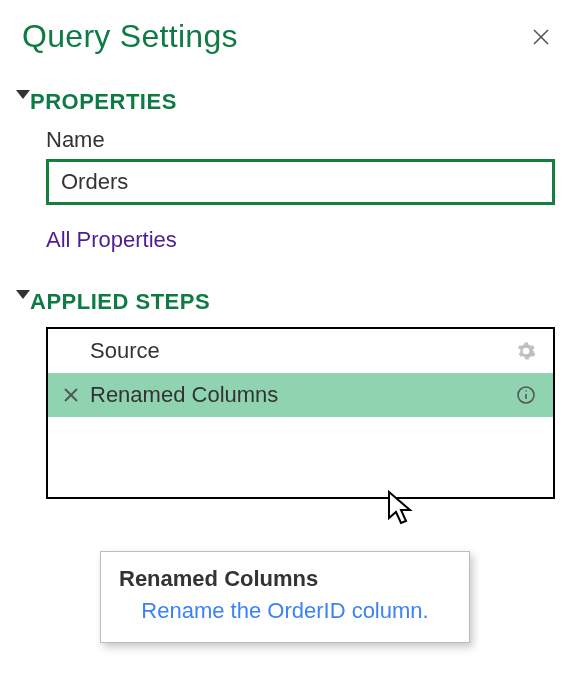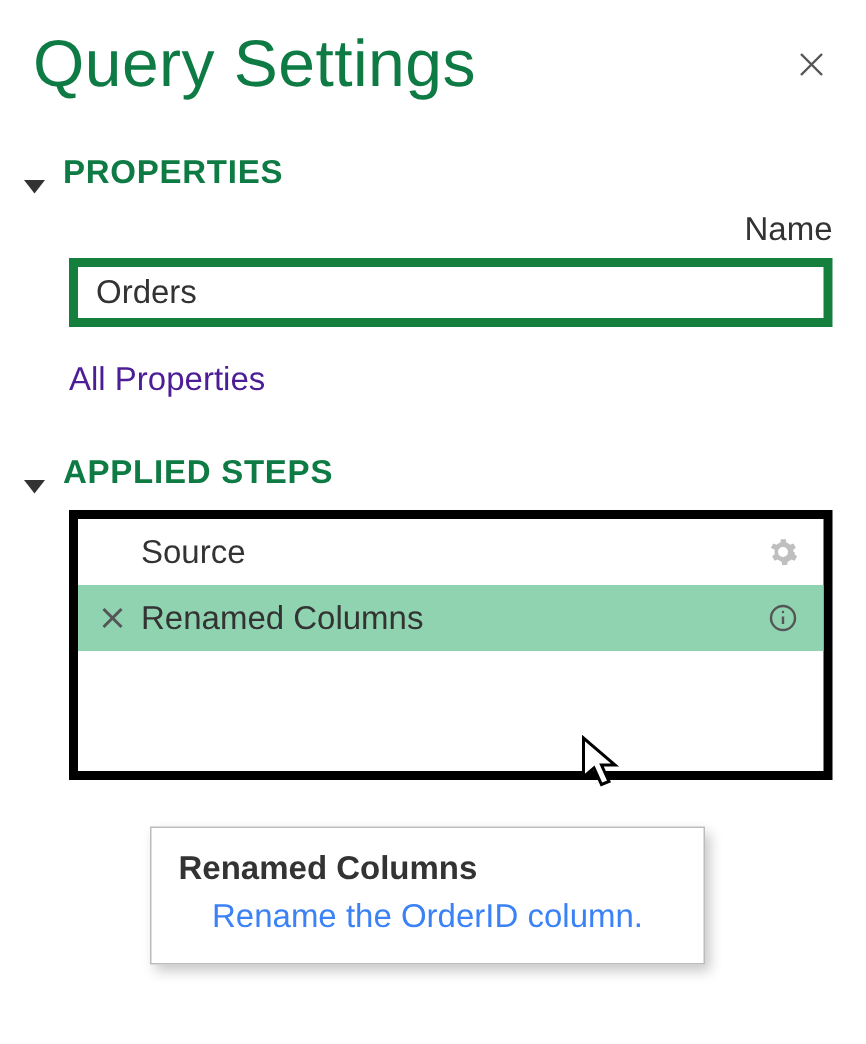--- a/index.html
+++ b/index.html
@@ -14,36 +14,36 @@
   .panel {
     padding: 18px 22px 0 22px;
   }
   .header {
     display: flex;
     align-items: center;
     justify-content: space-between;
     margin-bottom: 34px;
   }
   .title {
-    font-size: 44px;
+    font-size: 32px;
     font-weight: 300;
     color: #0f7b44;
     letter-spacing: 0.3px;
   }
   .close-btn {
     width: 28px; height: 28px;
     display: flex; align-items: center; justify-content: center;
     cursor: pointer;
   }
   .close-btn svg { stroke: #555; stroke-width: 1.6; }
 
   .section-head {
     display: flex;
-    align-items: flex-end;
-    gap: 12px;
+    align-items: flex-start;
+    gap: 0;
     margin-left: -6px;
     margin-bottom: 12px;
   }
   .tri {
     width: 0; height: 0;
     border-left: 7px solid transparent;
     border-right: 7px solid transparent;
     border-top: 9px solid #333;
     transform: translateY(1px);
   }
@@ -52,47 +52,46 @@
     font-weight: 700;
     color: #0f7b44;
     letter-spacing: 0.5px;
   }
 
   .field-label {
     font-size: 22px;
     color: #333;
     margin-left: 24px;
     margin-bottom: 6px;
-    text-align: right;
   }
   .name-input {
     display: block;
     margin-left: 24px;
     width: calc(100% - 24px);
     height: 46px;
-    border: 6px solid #15803d;
+    border: 3px solid #15803d;
     font-size: 22px;
     padding: 4px 12px;
     color: #333;
     outline: none;
     font-family: inherit;
   }
   .link {
     display: inline-block;
     margin-left: 24px;
     margin-top: 22px;
     color: #4c1d95;
     font-size: 22px;
     cursor: pointer;
   }
 
   .steps-section { margin-top: 36px; }
   .steps-box {
     margin-left: 24px;
-    border: 6px solid #000000;
+    border: 2px solid #000000;
     position: relative;
     padding-bottom: 80px;
   }
   .step-row {
     display: flex;
     align-items: center;
     height: 44px;
     padding-left: 10px;
     padding-right: 14px;
     font-size: 22px;

